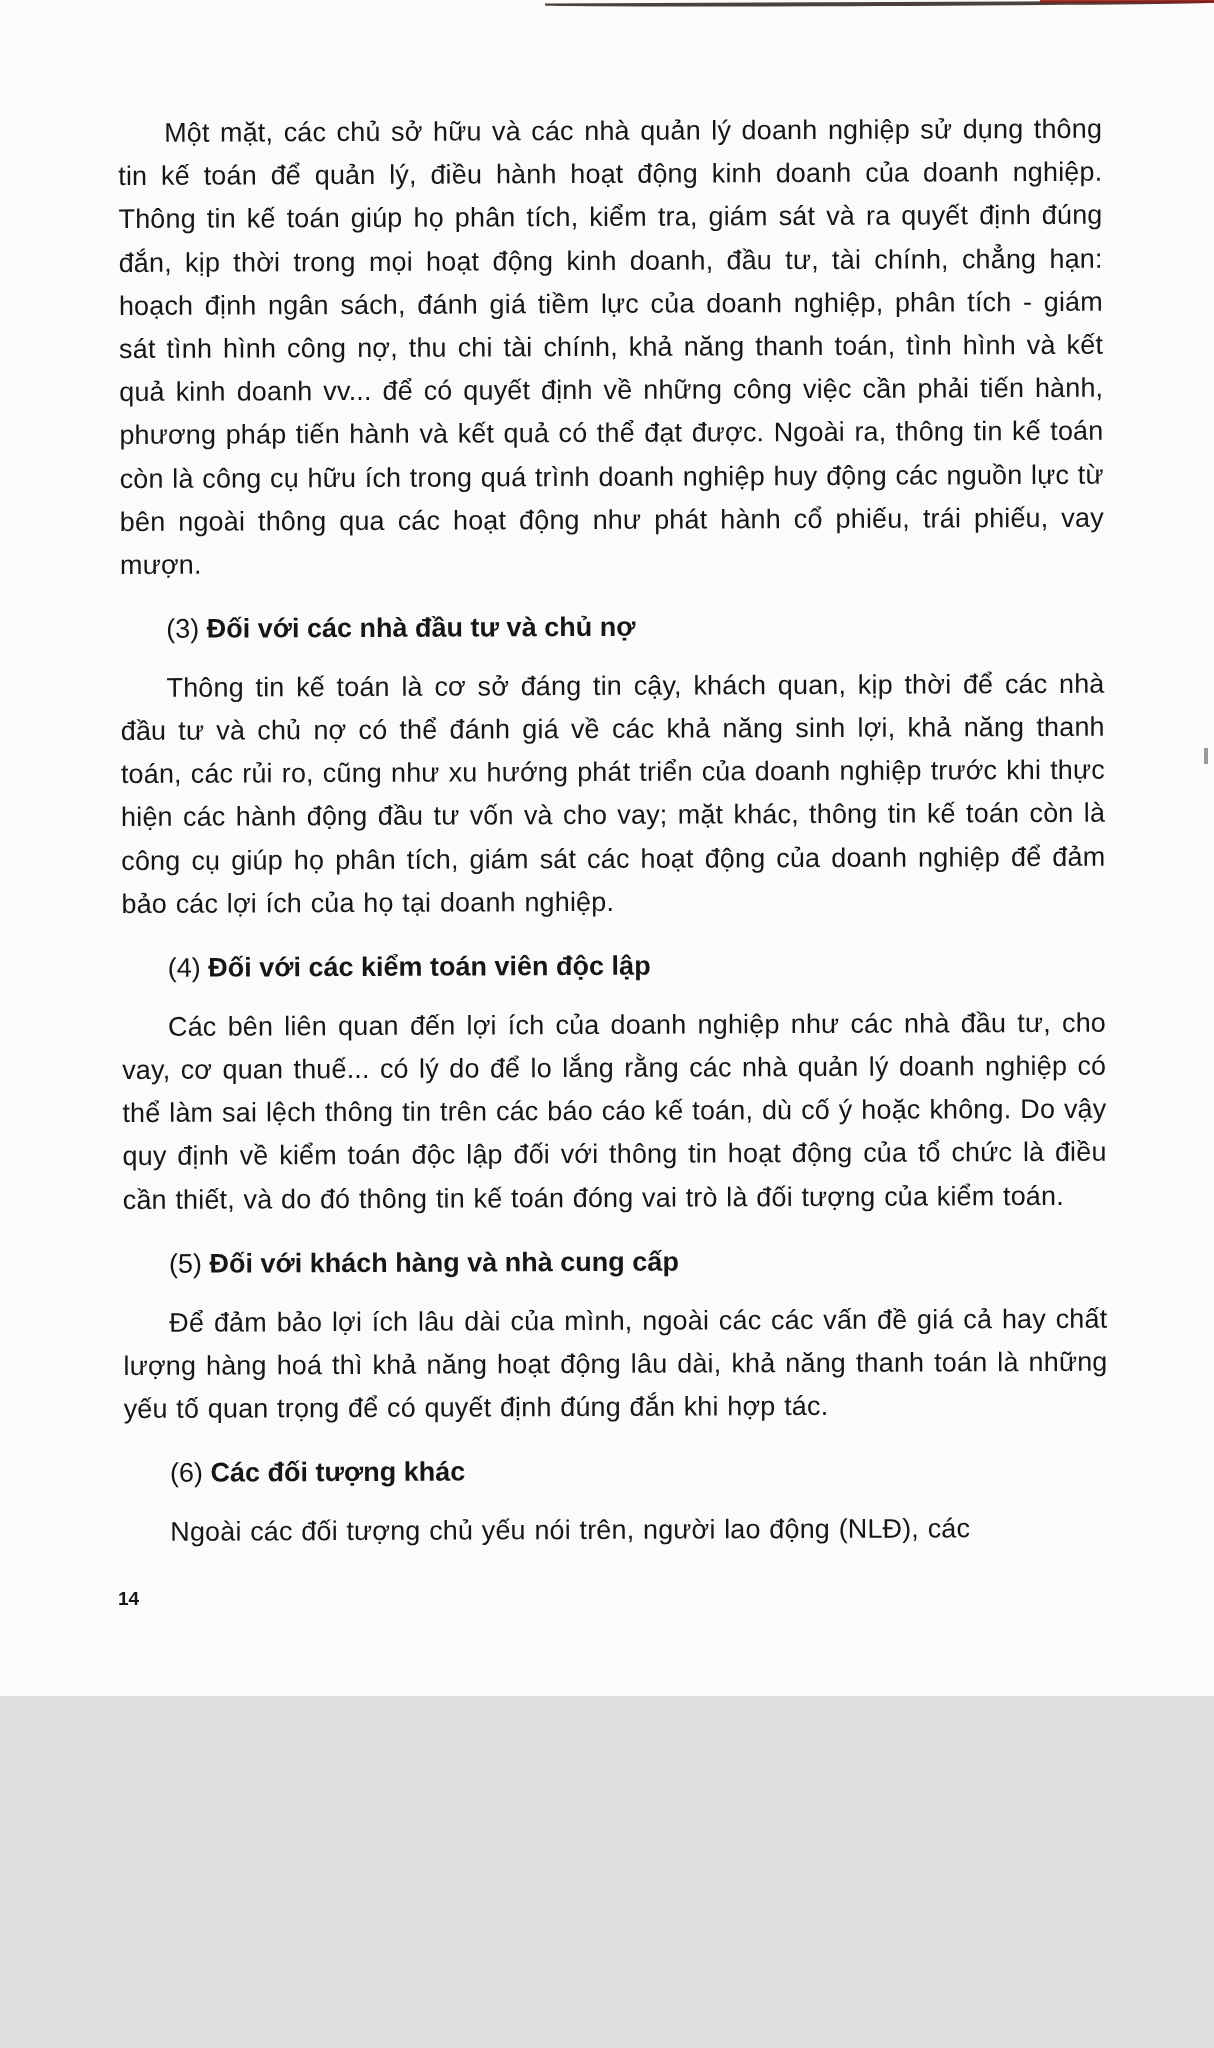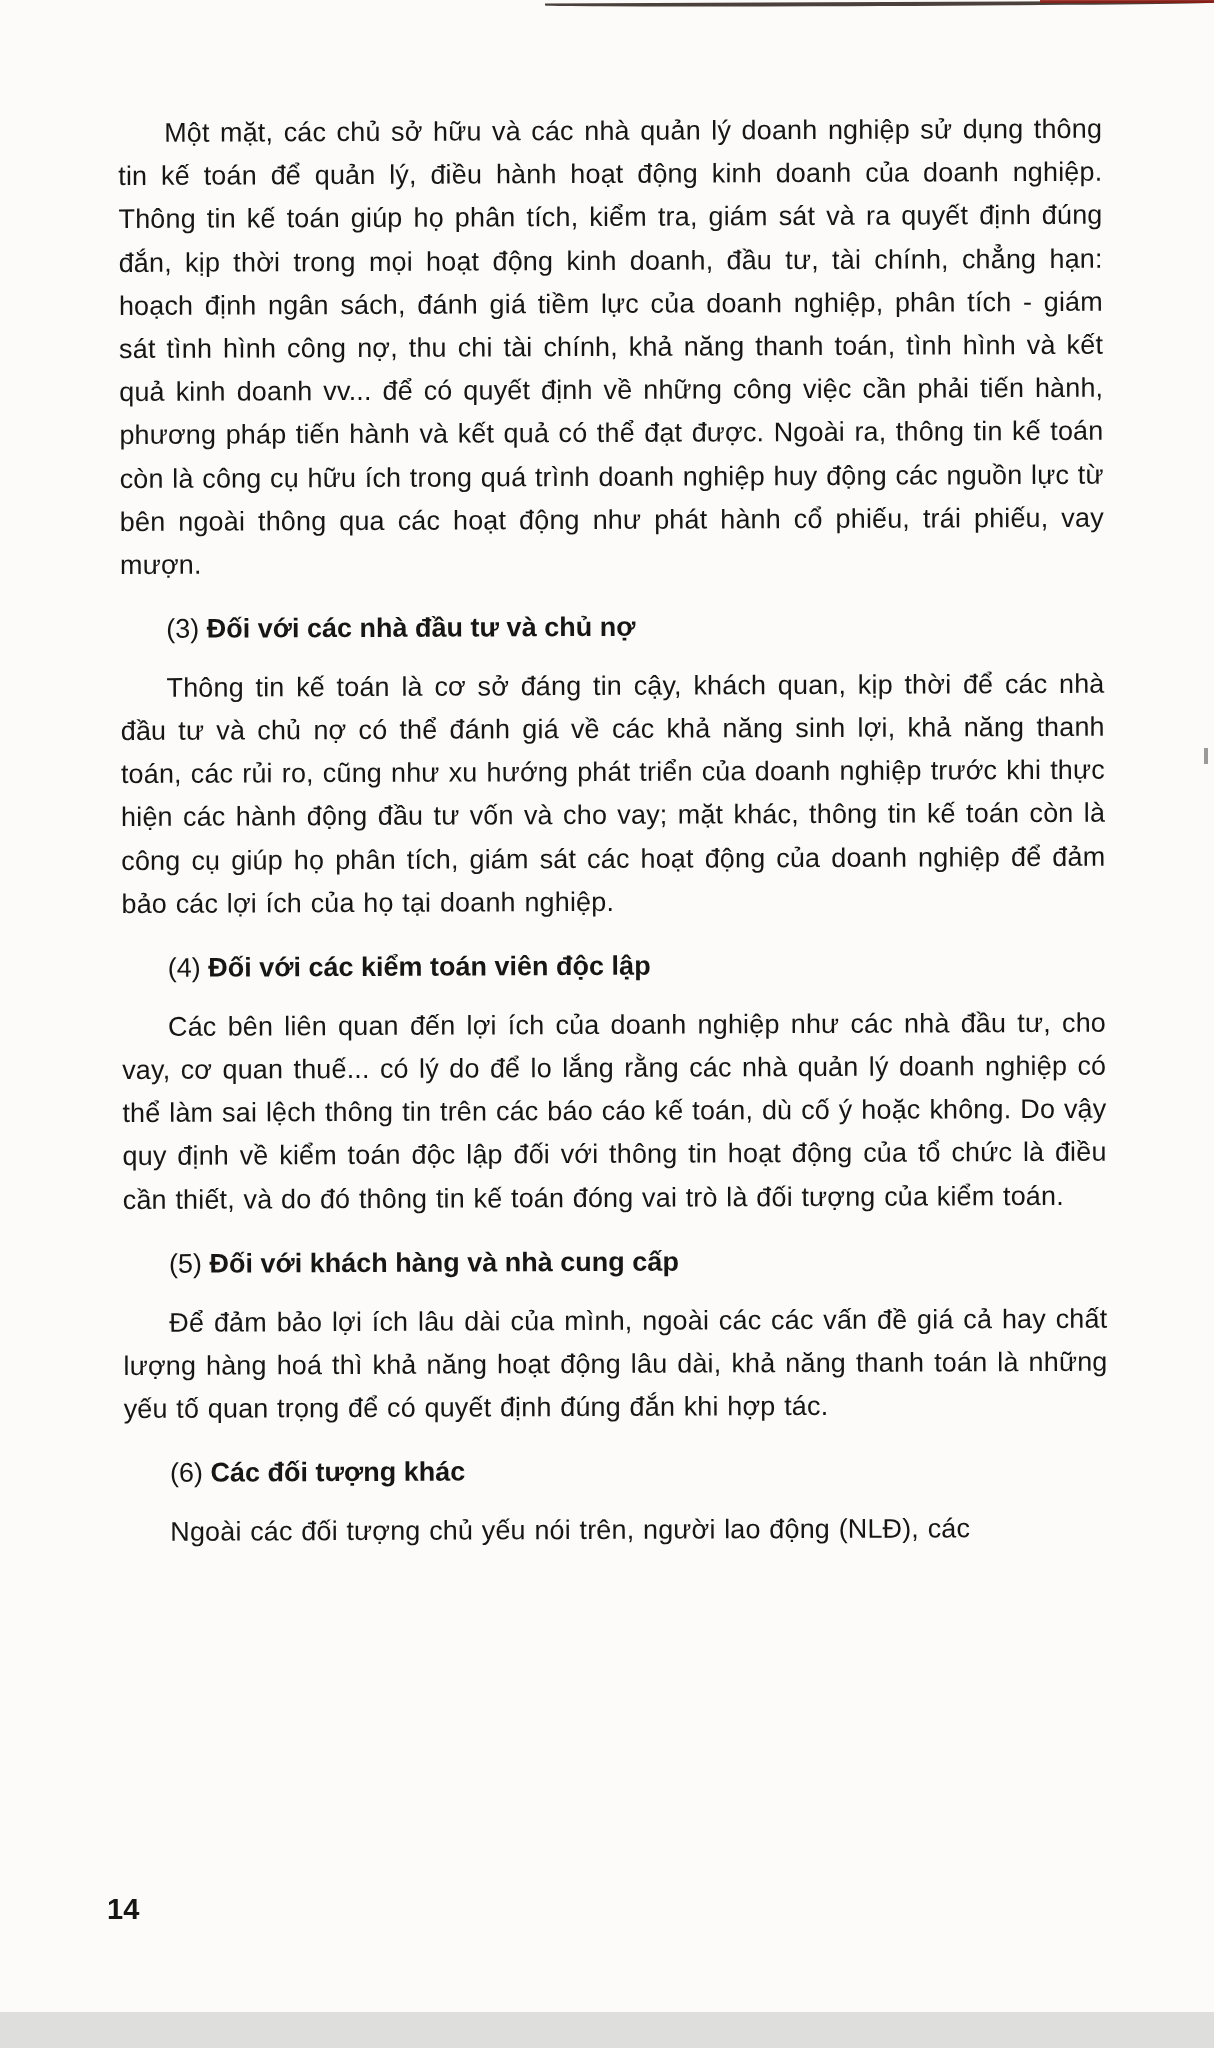--- a/index.html
+++ b/index.html
@@ -1,21 +1,21 @@
 <!DOCTYPE html>
 <html lang="vi"><head>
 <meta charset="utf-8">
 <style>
   * { box-sizing: border-box; }
   html, body { margin: 0; padding: 0; background: #dededd; }
 
   .page {
     position: relative;
     width: 1214px;
-    height: 2012px;
+    height: 1696px;
     margin: 0 auto;
     background: #fcfbf9;
     color: #161616;
     font-family: "Liberation Sans", "DejaVu Sans", sans-serif;
     overflow: hidden;
   }
 
   
   .artifact-top {
     position: absolute;
@@ -66,23 +66,23 @@
     font-size: 27px;
     line-height: 1.4;
     font-weight: bold;
   }
   .heading .hnum {
     font-weight: normal;
   }
 
   .page-number {
     position: absolute;
-    left: 107px;
+    left: 118px;
     bottom: 86px;
-    font-size: 29px;
+    font-size: 19px;
     font-weight: bold;
     color: #161616;
   }
 </style>
 </head>
 <body>
 
 <div class="page">
 
   <div class="artifact-top"></div>

